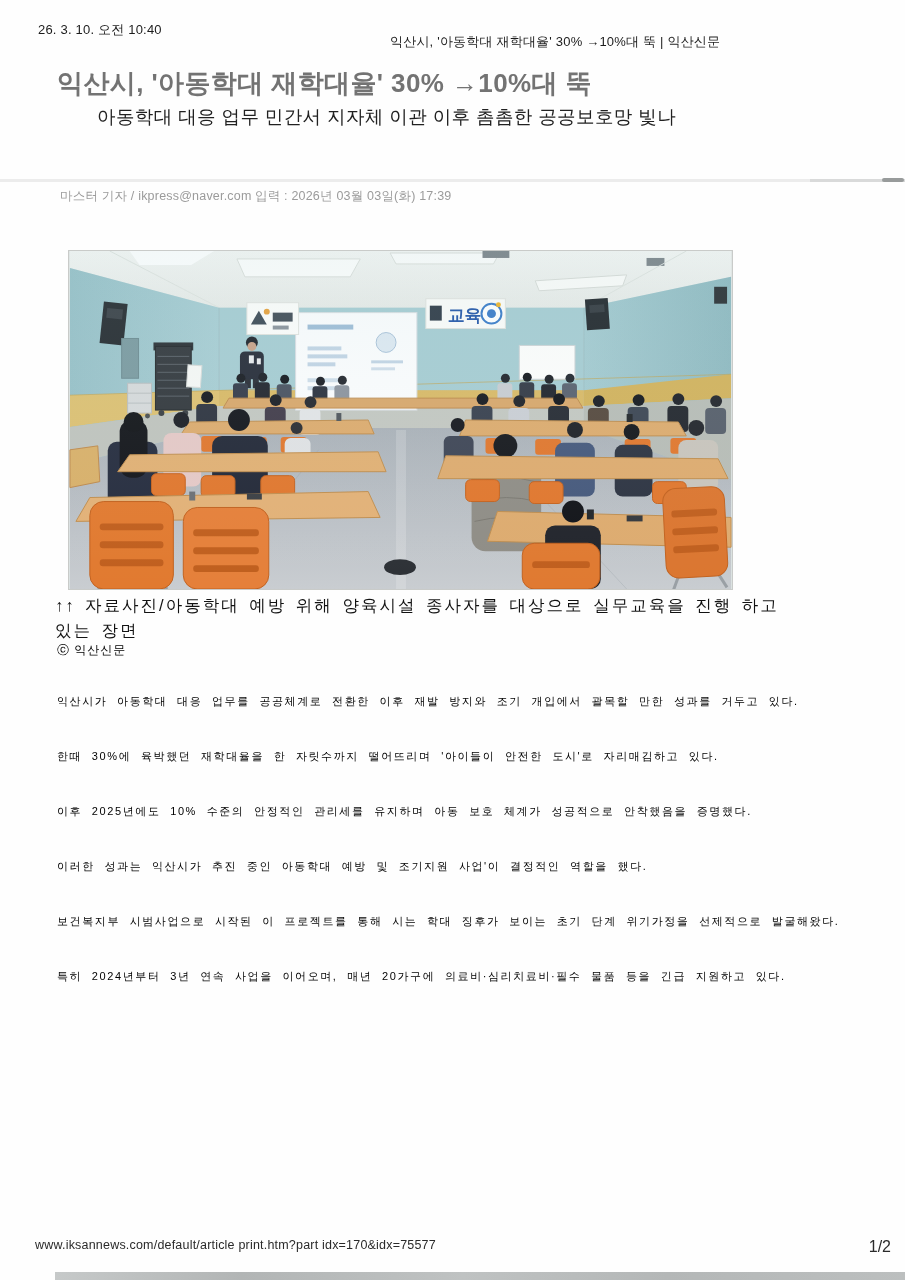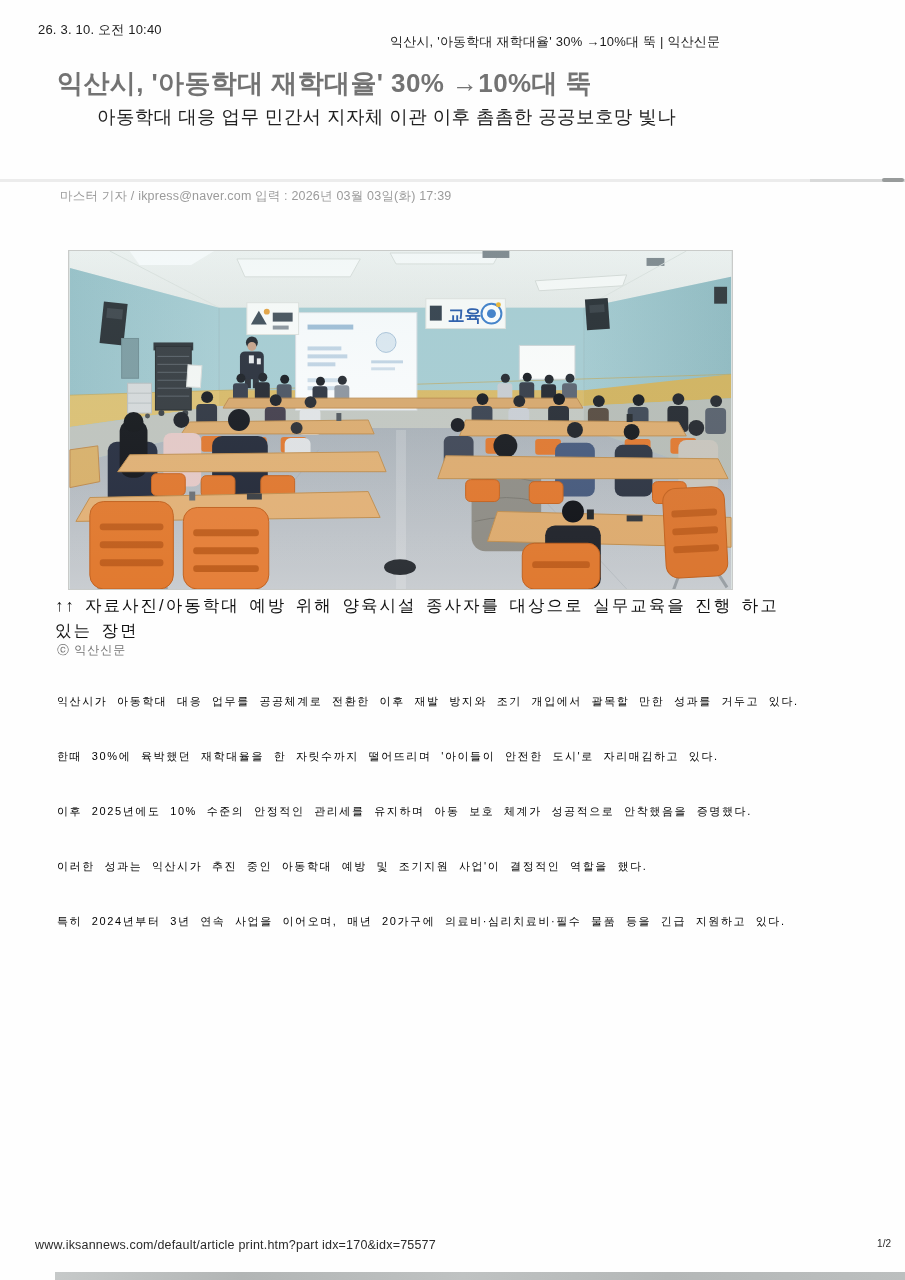--- a/index.html
+++ b/index.html
@@ -8,26 +8,26 @@
   .abs{position:absolute;}
   .print-meta{font-size:13px;color:#1c1c1c;letter-spacing:.2px;}
   .headline{font-size:26px;font-weight:700;color:#737373;letter-spacing:.4px;white-space:nowrap;}
   .subhead{font-size:18.5px;font-weight:500;color:#212121;letter-spacing:.4px;white-space:nowrap;}
   .byline{font-size:12.5px;color:#9b9b9b;letter-spacing:.2px;}
   .divider{height:3px;background:#ececec;}
   .divider-dark{height:3px;background:#d9dada;}
   .divider-dash{height:4px;background:#989b9b;border-radius:2px;}
   .photo-frame{border:1px solid #c9cbc9;box-sizing:border-box;background:#dfe5e4;}
   .caption{font-size:16.5px;color:#121212;letter-spacing:2px;word-spacing:3px;line-height:25px;width:740px;}
-  .credit{font-size:12px;color:#737373;letter-spacing:1px;}
+  .credit{font-size:12px;color:#000000;letter-spacing:1px;}
   .bodytext{width:806px;}
   .bodytext p{margin:0 0 17px 0;font-size:11px;color:#000000;line-height:38px;
               letter-spacing:1.6px;word-spacing:5px;text-align:justify;}
   .footer-url{font-size:12.5px;color:#2a2a2a;letter-spacing:.2px;}
-  .footer-page{font-size:10px;color:#2a2a2a;}
+  .footer-page{font-size:16px;color:#2a2a2a;}
   .scan-band{height:8px;background:linear-gradient(90deg,#c6c9c9 0%,#b2b5b5 22%,#bfc2c2 48%,#b4b7b7 72%,#bcbfbf 100%);}
 </style>
 </head>
 <body>
 
 <div class="page">
 
   <div class="abs print-meta" style="left:38px;top:21px;">26. 3. 10. 오전 10:40</div>
   <div class="abs print-meta" style="left:390px;top:21px;margin-top:12px;">익산시, '아동학대 재학대율' 30% →10%대 뚝 | 익산신문</div>
 
@@ -385,20 +385,21 @@
   </div>
 
   <div class="abs caption" style="left:55px;top:593px;">↑↑ 자료사진/아동학대 예방 위해 양육시설 종사자를 대상으로 실무교육을 진행 하고 있는 장면</div>
   <div class="abs credit" style="left:57px;top:642px;">ⓒ 익산신문</div>
 
   <div class="abs bodytext" style="left:57px;top:682px;">
     <p>익산시가 아동학대 대응 업무를 공공체계로 전환한 이후 재발 방지와 조기 개입에서 괄목할 만한 성과를 거두고 있다.</p>
     <p>한때 30%에 육박했던 재학대율을 한 자릿수까지 떨어뜨리며 '아이들이 안전한 도시'로 자리매김하고 있다.</p>
     <p>이후 2025년에도 10% 수준의 안정적인 관리세를 유지하며 아동 보호 체계가 성공적으로 안착했음을 증명했다.</p>
     <p>이러한 성과는 익산시가 추진 중인 아동학대 예방 및 조기지원 사업'이 결정적인 역할을 했다.</p>
+    <p>보건복지부 시범사업으로 시작된 이 프로젝트를 통해 시는 학대 징후가 보이는 초기 단계 위기가정을 선제적으로 발굴해왔다.</p>
     <p>특히 2024년부터 3년 연속 사업을 이어오며, 매년 20가구에 의료비·심리치료비·필수 물품 등을 긴급 지원하고 있다.</p>
 
   </div>
 
   <div class="abs footer-url" style="left:35px;top:1238px;">www.iksannews.com/default/article print.htm?part idx=170&amp;idx=75577</div>
   <div class="abs footer-page" style="right:14px;top:1238px;">1/2</div>
 
   <div class="abs scan-band" style="left:55px;right:0;bottom:0;"></div>
 
 </div>

